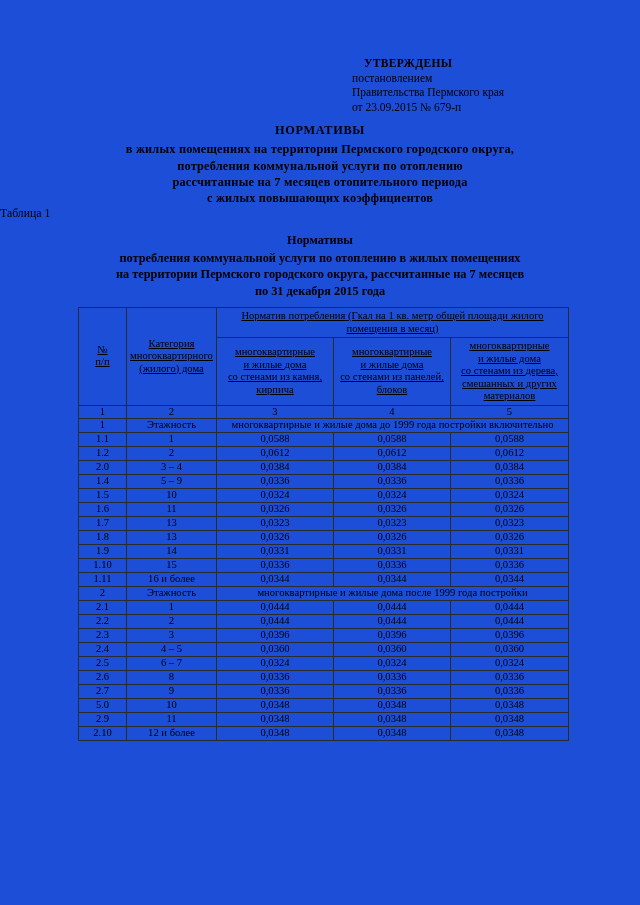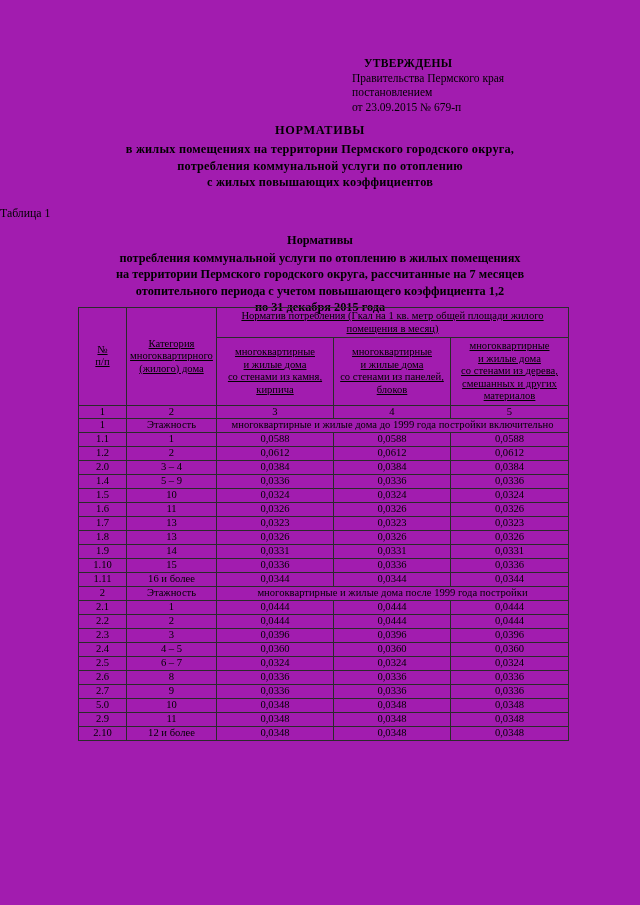--- a/index.html
+++ b/index.html
@@ -15,21 +15,21 @@
     color: #000000;
     overflow: hidden;
   }
 
   .page {
     position: relative;
     width: 640px;
     height: 905px;
     box-sizing: border-box;
     padding: 0;
-    background: #a21caf;
+    background: #1d4ed8;
   }
 
   
   .approval {
     position: absolute;
     left: 352px;
     top: 56px;
     width: 256px;
     font-size: 11.5px;
     line-height: 1.27;
@@ -139,39 +139,39 @@
   .c4 { width: 117px; }
   .c5 { width: 118px; }
 </style>
 </head>
 <body>
 
 <div class="page">
 
   <div class="approval">
     <div class="ln1">УТВЕРЖДЕНЫ</div>
+    <div class="ln">постановлением</div>
     <div class="ln">Правительства Пермского края</div>
-    <div class="ln">постановлением</div>
     <div class="ln">от 23.09.2015 № 679-п</div>
   </div>
 
   <div class="main-title">
     <span class="head">НОРМАТИВЫ</span>
     <span class="sub">в жилых помещениях на территории Пермского городского округа,</span>
     <span class="sub">потребления коммунальной услуги по отоплению</span>
+    <span class="sub">рассчитанные на 7 месяцев отопительного периода</span>
     <span class="sub">с жилых повышающих коэффициентов</span>
   </div>
 
   <div class="table-no">Таблица 1</div>
 
   <div class="sec-title">
     <span class="head">Нормативы</span>
     <span class="sub">потребления коммунальной услуги по отоплению в жилых помещениях</span>
     <span class="sub">на территории Пермского городского округа, рассчитанные на 7 месяцев</span>
-    <span class="sub">отопительного периода с учетом повышающего коэффициента 1,2</span>
     <span class="sub">по 31 декабря 2015 года</span>
   </div>
 
   <div class="tbl-wrap">
     <table class="norm">
       <colgroup>
         <col class="c1">
           <col class="c2">
           <col class="c3">
           <col class="c4">

